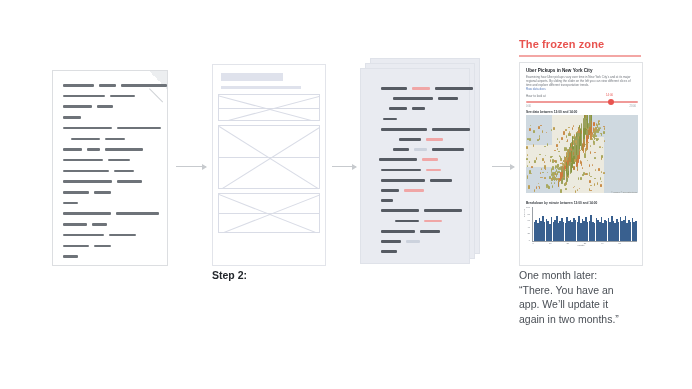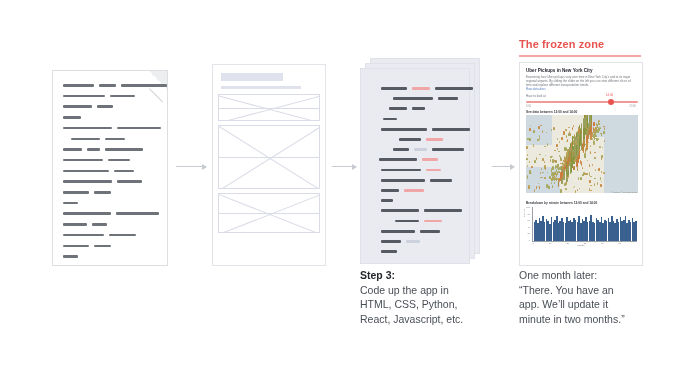--- a/index.html
+++ b/index.html
@@ -170,20 +170,21 @@
     <div class="wf-box" style="left:5px;top:60px;width:102px;height:64px;">
         <div style="position: absolute; left: -9.20797px; top: 32px; width: 120.416px; height: 1px; background: rgb(217, 220, 230); transform: rotate(32.1063deg);"></div>
         <div style="position: absolute; left: -9.20797px; top: 32px; width: 120.416px; height: 1px; background: rgb(217, 220, 230); transform: rotate(-32.1063deg);"></div>
       </div>
     <div class="wf-box" style="left:5px;top:128px;width:102px;height:40px;">
         <div style="position: absolute; left: -3.78138px; top: 20px; width: 109.563px; height: 1px; background: rgb(217, 220, 230); transform: rotate(21.413deg);"></div>
         <div style="position: absolute; left: -3.78138px; top: 20px; width: 109.563px; height: 1px; background: rgb(217, 220, 230); transform: rotate(-21.413deg);"></div>
       </div>
   </div>
   <div class="caption" style="left:212px;top:268px;width:130px;">
+    <span class="title">Step 2:</span>
   </div>
 
   <div class="arrow" style="left:332px;top:166px;width:24px;"></div>
 
   <div class="art" id="code">
     <div class="page" style="left:10px;top:0px;width:110px;height:196px;"></div>
     <div class="page" style="left:5px;top:5px;width:110px;height:196px;"></div>
     <div class="page" style="left:0px;top:10px;width:110px;height:196px;">
       <div id="code-lines">
           <div class="codeline c-dark" style="left: 20px; top: 18px; width: 26px;"></div>
@@ -214,26 +215,20 @@
           <div class="codeline c-dark" style="left: 63px; top: 140.4px; width: 38px;"></div>
           <div class="codeline c-dark" style="left: 34px; top: 150.6px; width: 24px;"></div>
           <div class="codeline c-red" style="left: 63px; top: 150.6px; width: 18px;"></div>
           <div class="codeline c-dark" style="left: 20px; top: 160.8px; width: 34px;"></div>
           <div class="codeline c-dark" style="left: 59px; top: 160.8px; width: 20px;"></div>
           <div class="codeline c-dark" style="left: 20px; top: 171px; width: 20px;"></div>
           <div class="codeline c-lite" style="left: 45px; top: 171px; width: 14px;"></div>
           <div class="codeline c-dark" style="left: 20px; top: 181.2px; width: 16px;"></div>
         </div>
     </div>
-  </div>
-  <div class="caption" style="left:360px;top:268px;width:140px;">
-    <span class="title">Step 3:</span>
-    <span class="body">Code up the app in
-HTML, CSS, Python,
-React, Javascript, etc.</span>
   </div>
 
   <div class="arrow" style="left:492px;top:166px;width:22px;"></div>
 
   <div id="frozen-label">The frozen zone</div>
   <div id="frozen-rule"></div>
 
   <div class="art" id="app">
     <div class="app-title">Uber Pickups in New York City</div>
     <div class="app-sub">Examining how Uber pickups vary over time in New York City’s and at its major regional airports. By sliding the slider on the left you can view different slices of time and explore different transportation trends.</div>
@@ -771,16 +766,16 @@
         <div class="xtick" style="left: 78.3px; top: 179px;">40</div>
         <div class="xtick" style="left: 95.7px; top: 179px;">50</div>
       </div>
     <div class="xlab">minute</div>
   </div>
 
   <div class="caption" style="left:519px;top:268px;width:140px;">
     <span class="body">One month later:
 “There. You have an
 app. We’ll update it
-minute in two months.”</span>
+again in two months.”</span>
   </div>
 
 </div>
 
 </body></html>

